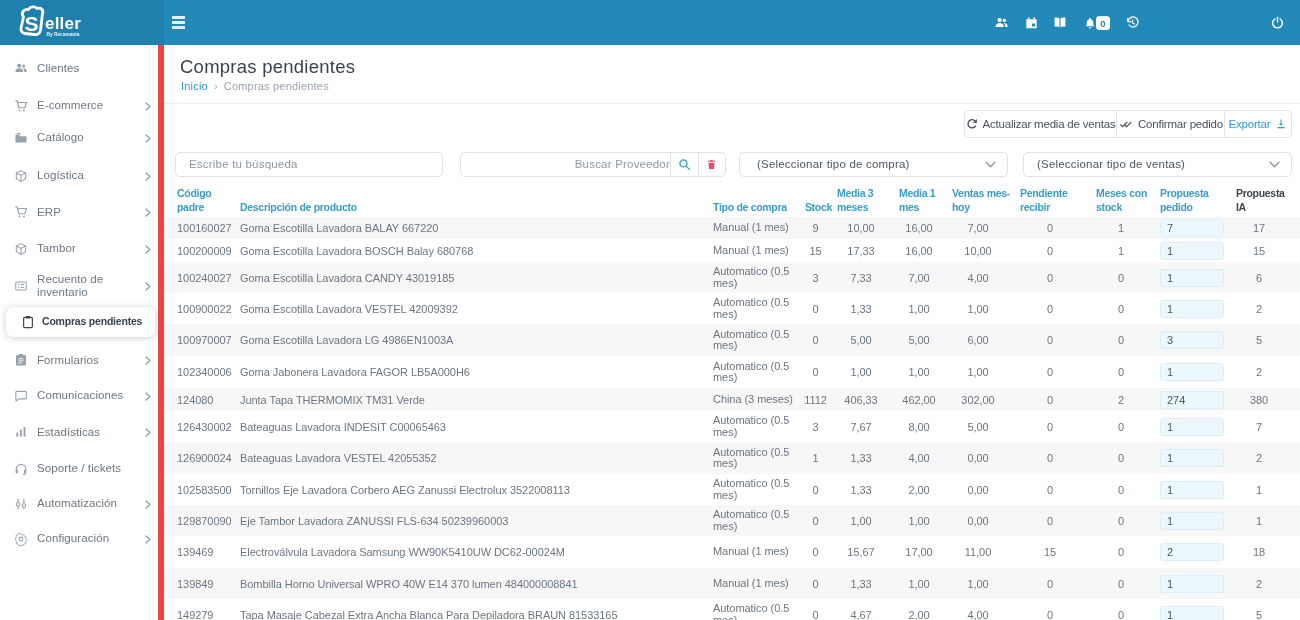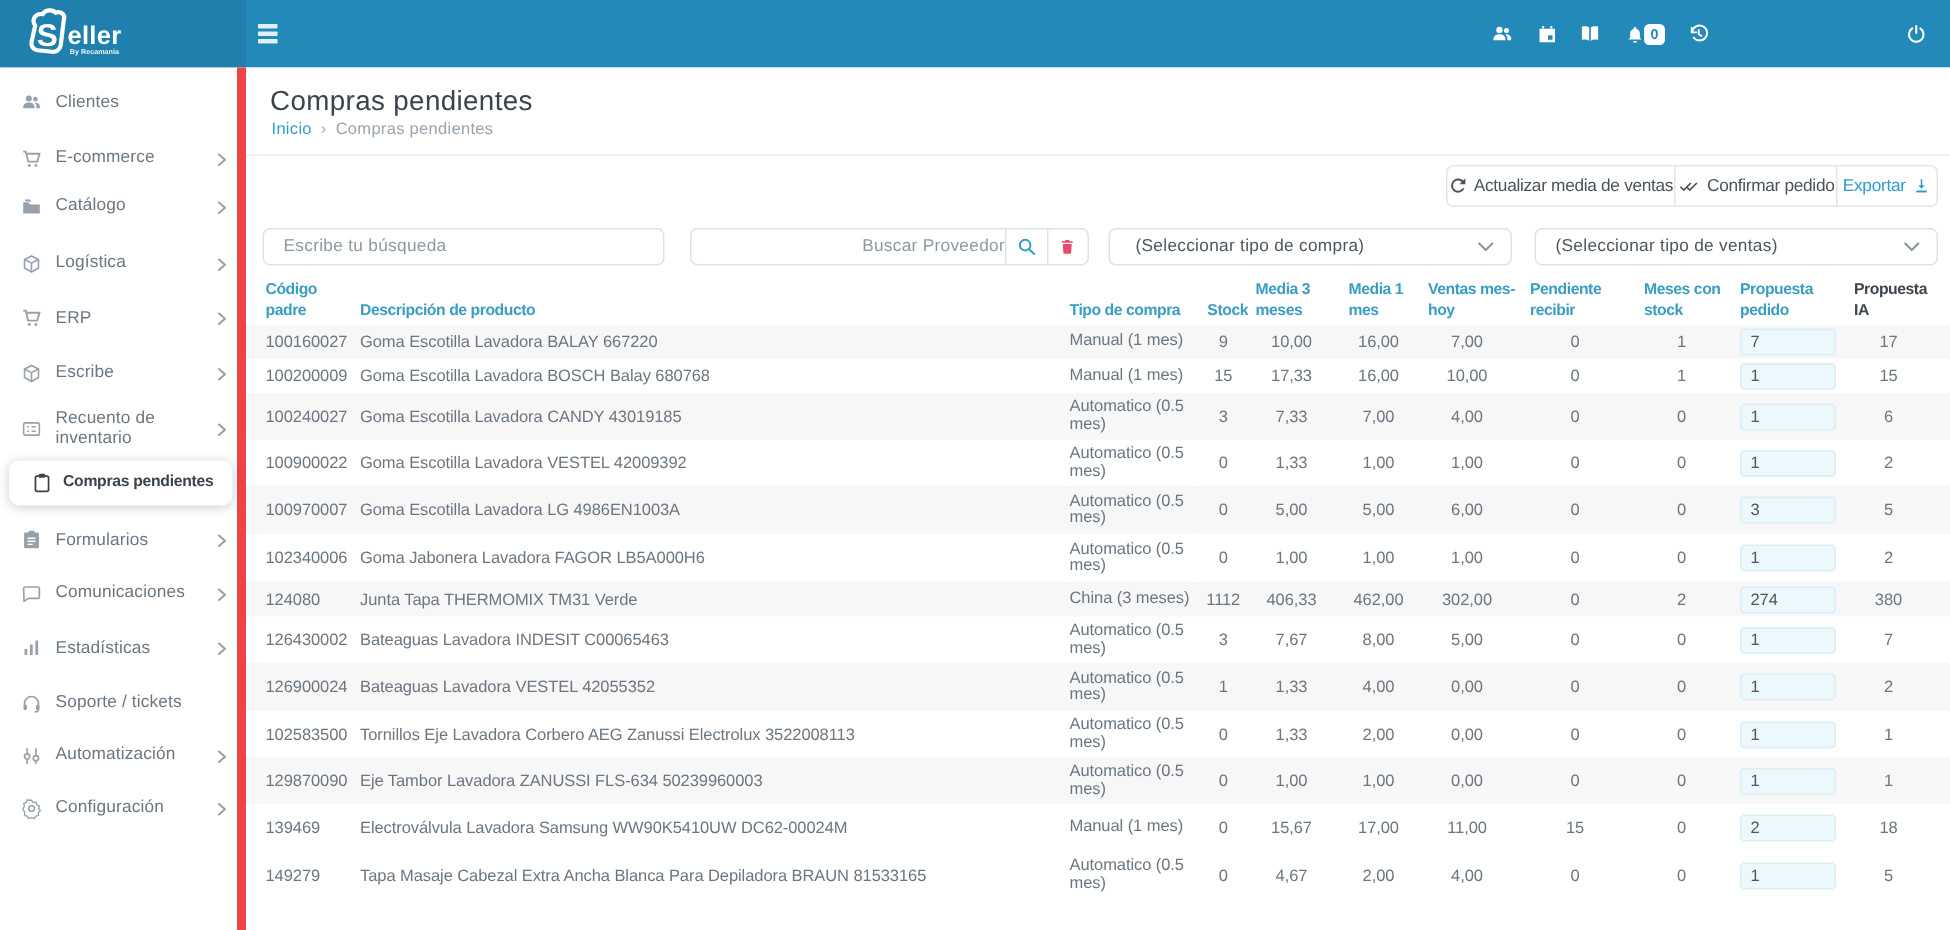--- a/index.html
+++ b/index.html
@@ -225,21 +225,21 @@
           </svg>
         </span>
       </div>
 <div class="sitem" style="top:190.5px">
         <span class="sic">
           <svg width="14" height="14" viewBox="0 0 24 24" fill="none" stroke="#97a1ac" stroke-width="1.8">
             <path d="M12 2.8l8 4v9.8l-8 4.6-8-4.6V6.8z"></path>
             <path d="M4.2 6.9L12 11l7.8-4.1M12 11v10"></path>
           </svg>
         </span>
-        <span class="slabel">Escribe</span>
+        <span class="slabel">Tambor</span>
         <span class="chev">
           <svg width="6" height="9" viewBox="0 0 6 9" fill="none" stroke="#97a1ac" stroke-width="1.4">
             <path d="M1 1l4 3.5L1 8" stroke-linecap="round" stroke-linejoin="round"></path>
           </svg>
         </span>
       </div>
 <div class="sitem two" style="top:227.0px">
         <span class="sic">
           <svg width="14" height="14" viewBox="0 0 24 24" fill="none" stroke="#97a1ac" stroke-width="1.8">
             <rect x="3" y="5" width="18" height="14" rx="2"></rect>
@@ -598,20 +598,35 @@
             <td class="cn">15,67</td>
             <td class="cn">17,00</td>
             <td class="cn">11,00</td>
             <td class="cn">15</td>
             <td class="cn">0</td>
             <td class="c10">
               <div class="pinput">2</div>
             </td>
             <td class="cn c11">18</td>
           </tr>
+<tr class="odd" style="height:31px">
+            <td class="c1">139849</td>
+            <td class="c2">Bombilla Horno Universal WPRO 40W E14 370 lumen 484000008841</td>
+            <td class="c3">Manual (1 mes)</td>
+            <td class="cn">0</td>
+            <td class="cn">1,33</td>
+            <td class="cn">1,00</td>
+            <td class="cn">1,00</td>
+            <td class="cn">0</td>
+            <td class="cn">0</td>
+            <td class="c10">
+              <div class="pinput">1</div>
+            </td>
+            <td class="cn c11">2</td>
+          </tr>
 <tr class="even" style="height:31px">
             <td class="c1">149279</td>
             <td class="c2">Tapa Masaje Cabezal Extra Ancha Blanca Para Depiladora BRAUN 81533165</td>
             <td class="c3">Automatico (0.5<br>mes)</td>
             <td class="cn">0</td>
             <td class="cn">4,67</td>
             <td class="cn">2,00</td>
             <td class="cn">4,00</td>
             <td class="cn">0</td>
             <td class="cn">0</td>

